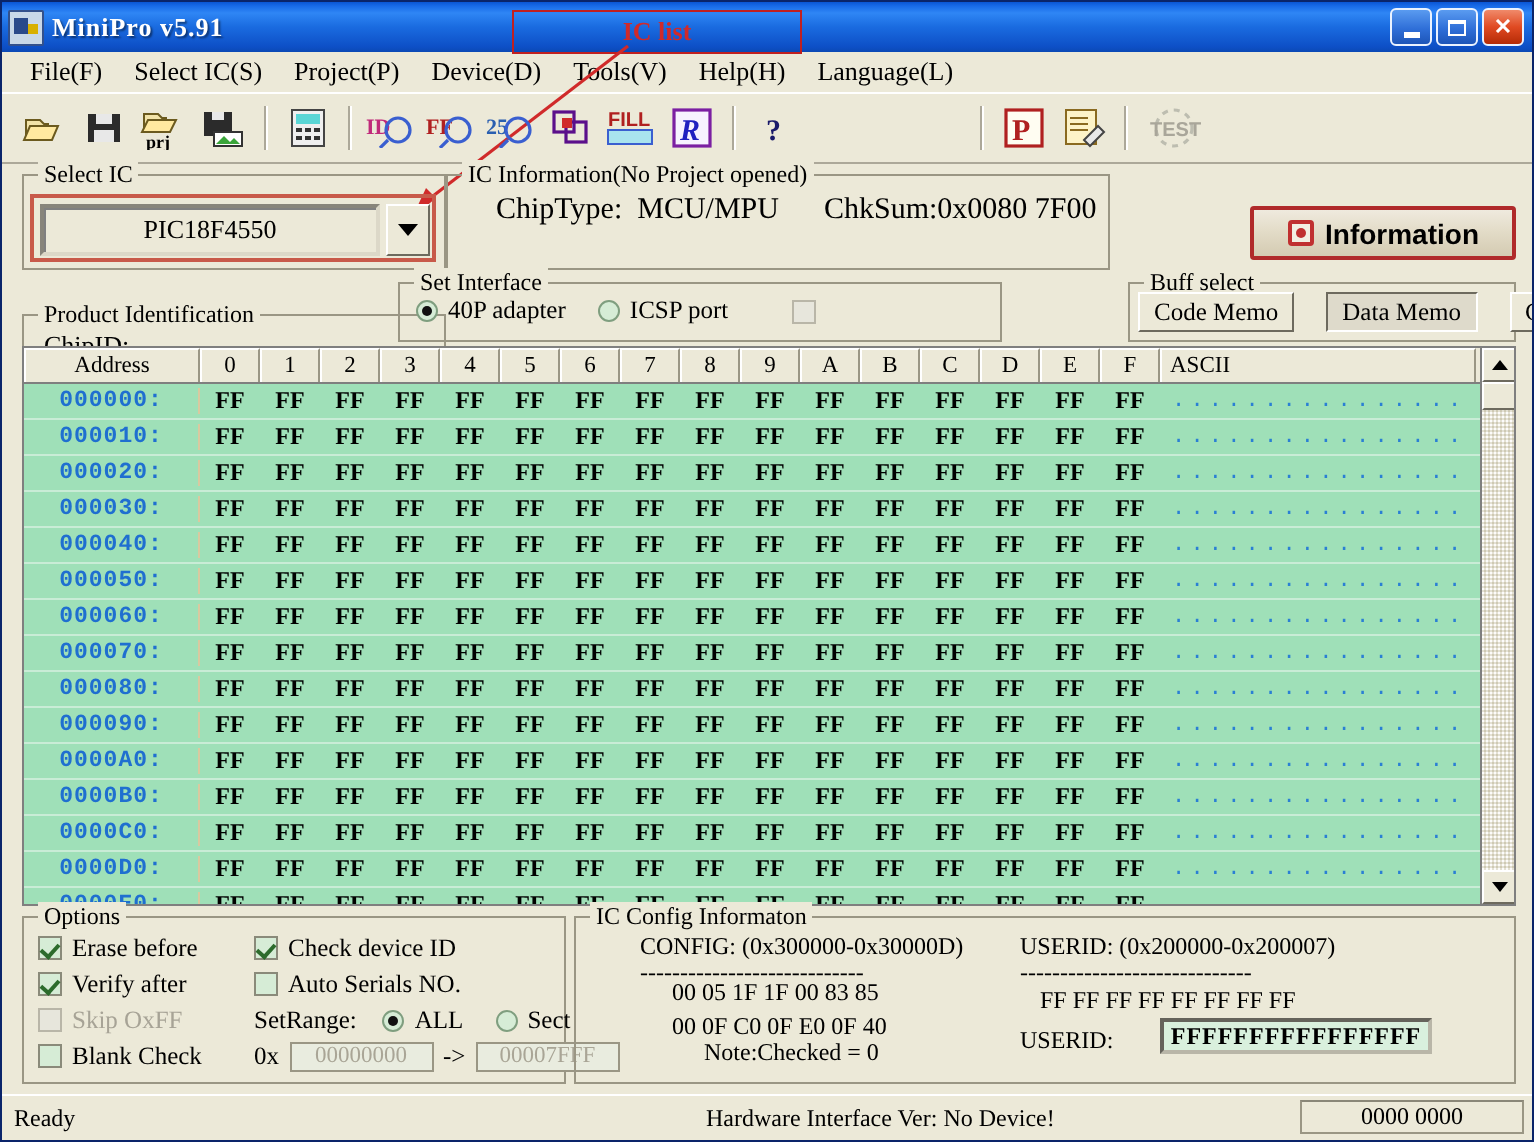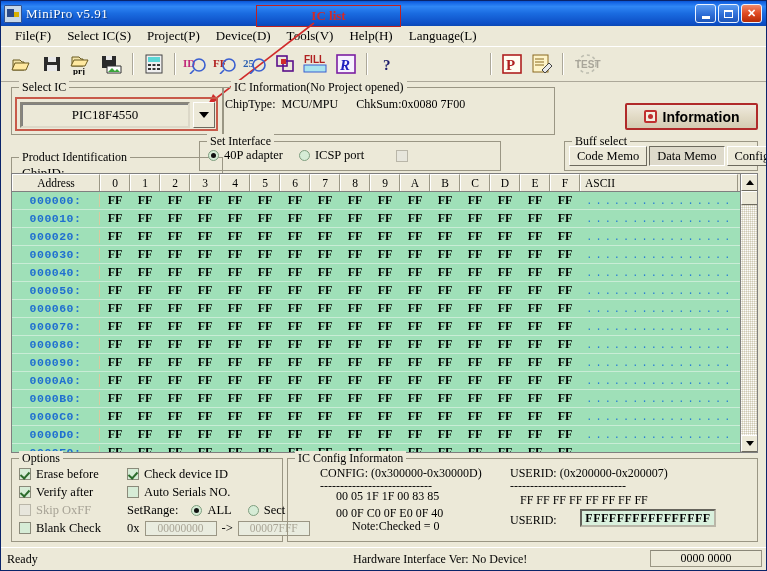--- a/index.html
+++ b/index.html
@@ -31,21 +31,21 @@
   }
   .title-icon:before{
     content:"";position:absolute;left:2px;top:3px;width:7px;height:8px;
     background:#2a4a8a;
   }
   .title-icon:after{
     content:"";position:absolute;left:9px;top:6px;width:5px;height:5px;
     background:#d8b000;
   }
   .title-text{
-    color:#fff;font-weight:normal;font-size:13px;
+    color:#fff;font-weight:bold;font-size:13px;
     font-family:"Liberation Serif", serif;
     letter-spacing:.5px;
     text-shadow:1px 1px 1px rgba(0,0,0,.45);
     white-space:nowrap;
   }
   .title-buttons{margin-left:auto;display:flex;gap:2px;padding-right:2px;}
   .tbtn{
     width:21px;height:19px;border:1px solid #eaf2ff;border-radius:3px;
     display:flex;align-items:center;justify-content:center;
     font-size:11px;color:#fff;font-weight:bold;
@@ -117,21 +117,21 @@
     box-sizing:border-box;display:flex;align-items:center;justify-content:center;
   }
   .caret{width:0;height:0;border-left:5px solid transparent;border-right:5px solid transparent;border-top:6px solid #000;}
 
   
   #prodid{left:10px;top:140px;width:212px;height:30px;margin-top:16px;}
   .chipid{position:absolute;left:10px;top:7px;font-family:"Liberation Serif",serif;font-size:13px;}
 
   
   #icinfo{left:222px;top:86px;width:332px;height:48px;}
-  .icinfo-line{position:absolute;left:1px;font-family:"Liberation Serif",serif;font-size:12px;white-space:pre;}
+  .icinfo-line{position:absolute;left:24px;font-family:"Liberation Serif",serif;font-size:15px;white-space:pre;}
   .icinfo-l1{top:9px;}
   .icinfo-l2{top:26px;}
 
   
   #setif{left:198px;top:140px;width:302px;height:30px;}
   .radio{
     width:11px;height:11px;border-radius:50%;
     background:#d6ecd6;border:1px solid #7f9e7f;
     box-sizing:border-box;display:inline-block;position:relative;vertical-align:-1px;
   }
@@ -148,21 +148,21 @@
   .if-row{position:absolute;left:8px;top:6px;display:flex;align-items:center;gap:5px;font-family:"Liberation Serif",serif;font-size:12.5px;}
   .dimtxt{color:#a7a396;}
 
   
   #buff{left:563px;top:140px;width:194px;height:30px;}
   .buffbtns{position:absolute;left:4px;top:4px;display:flex;}
   .bbtn{
     height:20px;padding:0 7px;display:flex;align-items:center;justify-content:center;
     font-family:"Liberation Serif",serif;font-size:12.5px;
     background:#ece9d8;border:1px solid #fff;border-right-color:#6d6a5e;border-bottom-color:#6d6a5e;
-    box-sizing:border-box;margin-right:2px;white-space:nowrap;
+    box-sizing:border-box;margin-right:16px;white-space:nowrap;
   }
   .bbtn.active{background:#dedacb;border:1px solid #6d6a5e;border-right-color:#fff;border-bottom-color:#fff;}
 
   
   #infobtn{
     position:absolute;left:624px;top:102px;width:133px;height:27px;
     border:2px solid #b02a2a;box-sizing:border-box;border-radius:2px;
     background:linear-gradient(to bottom,#efeade,#e3dcc8 45%,#d4cbb2);
     display:flex;align-items:center;justify-content:center;gap:6px;
     font-family:"Liberation Sans",sans-serif;font-weight:bold;font-size:14px;color:#000;

